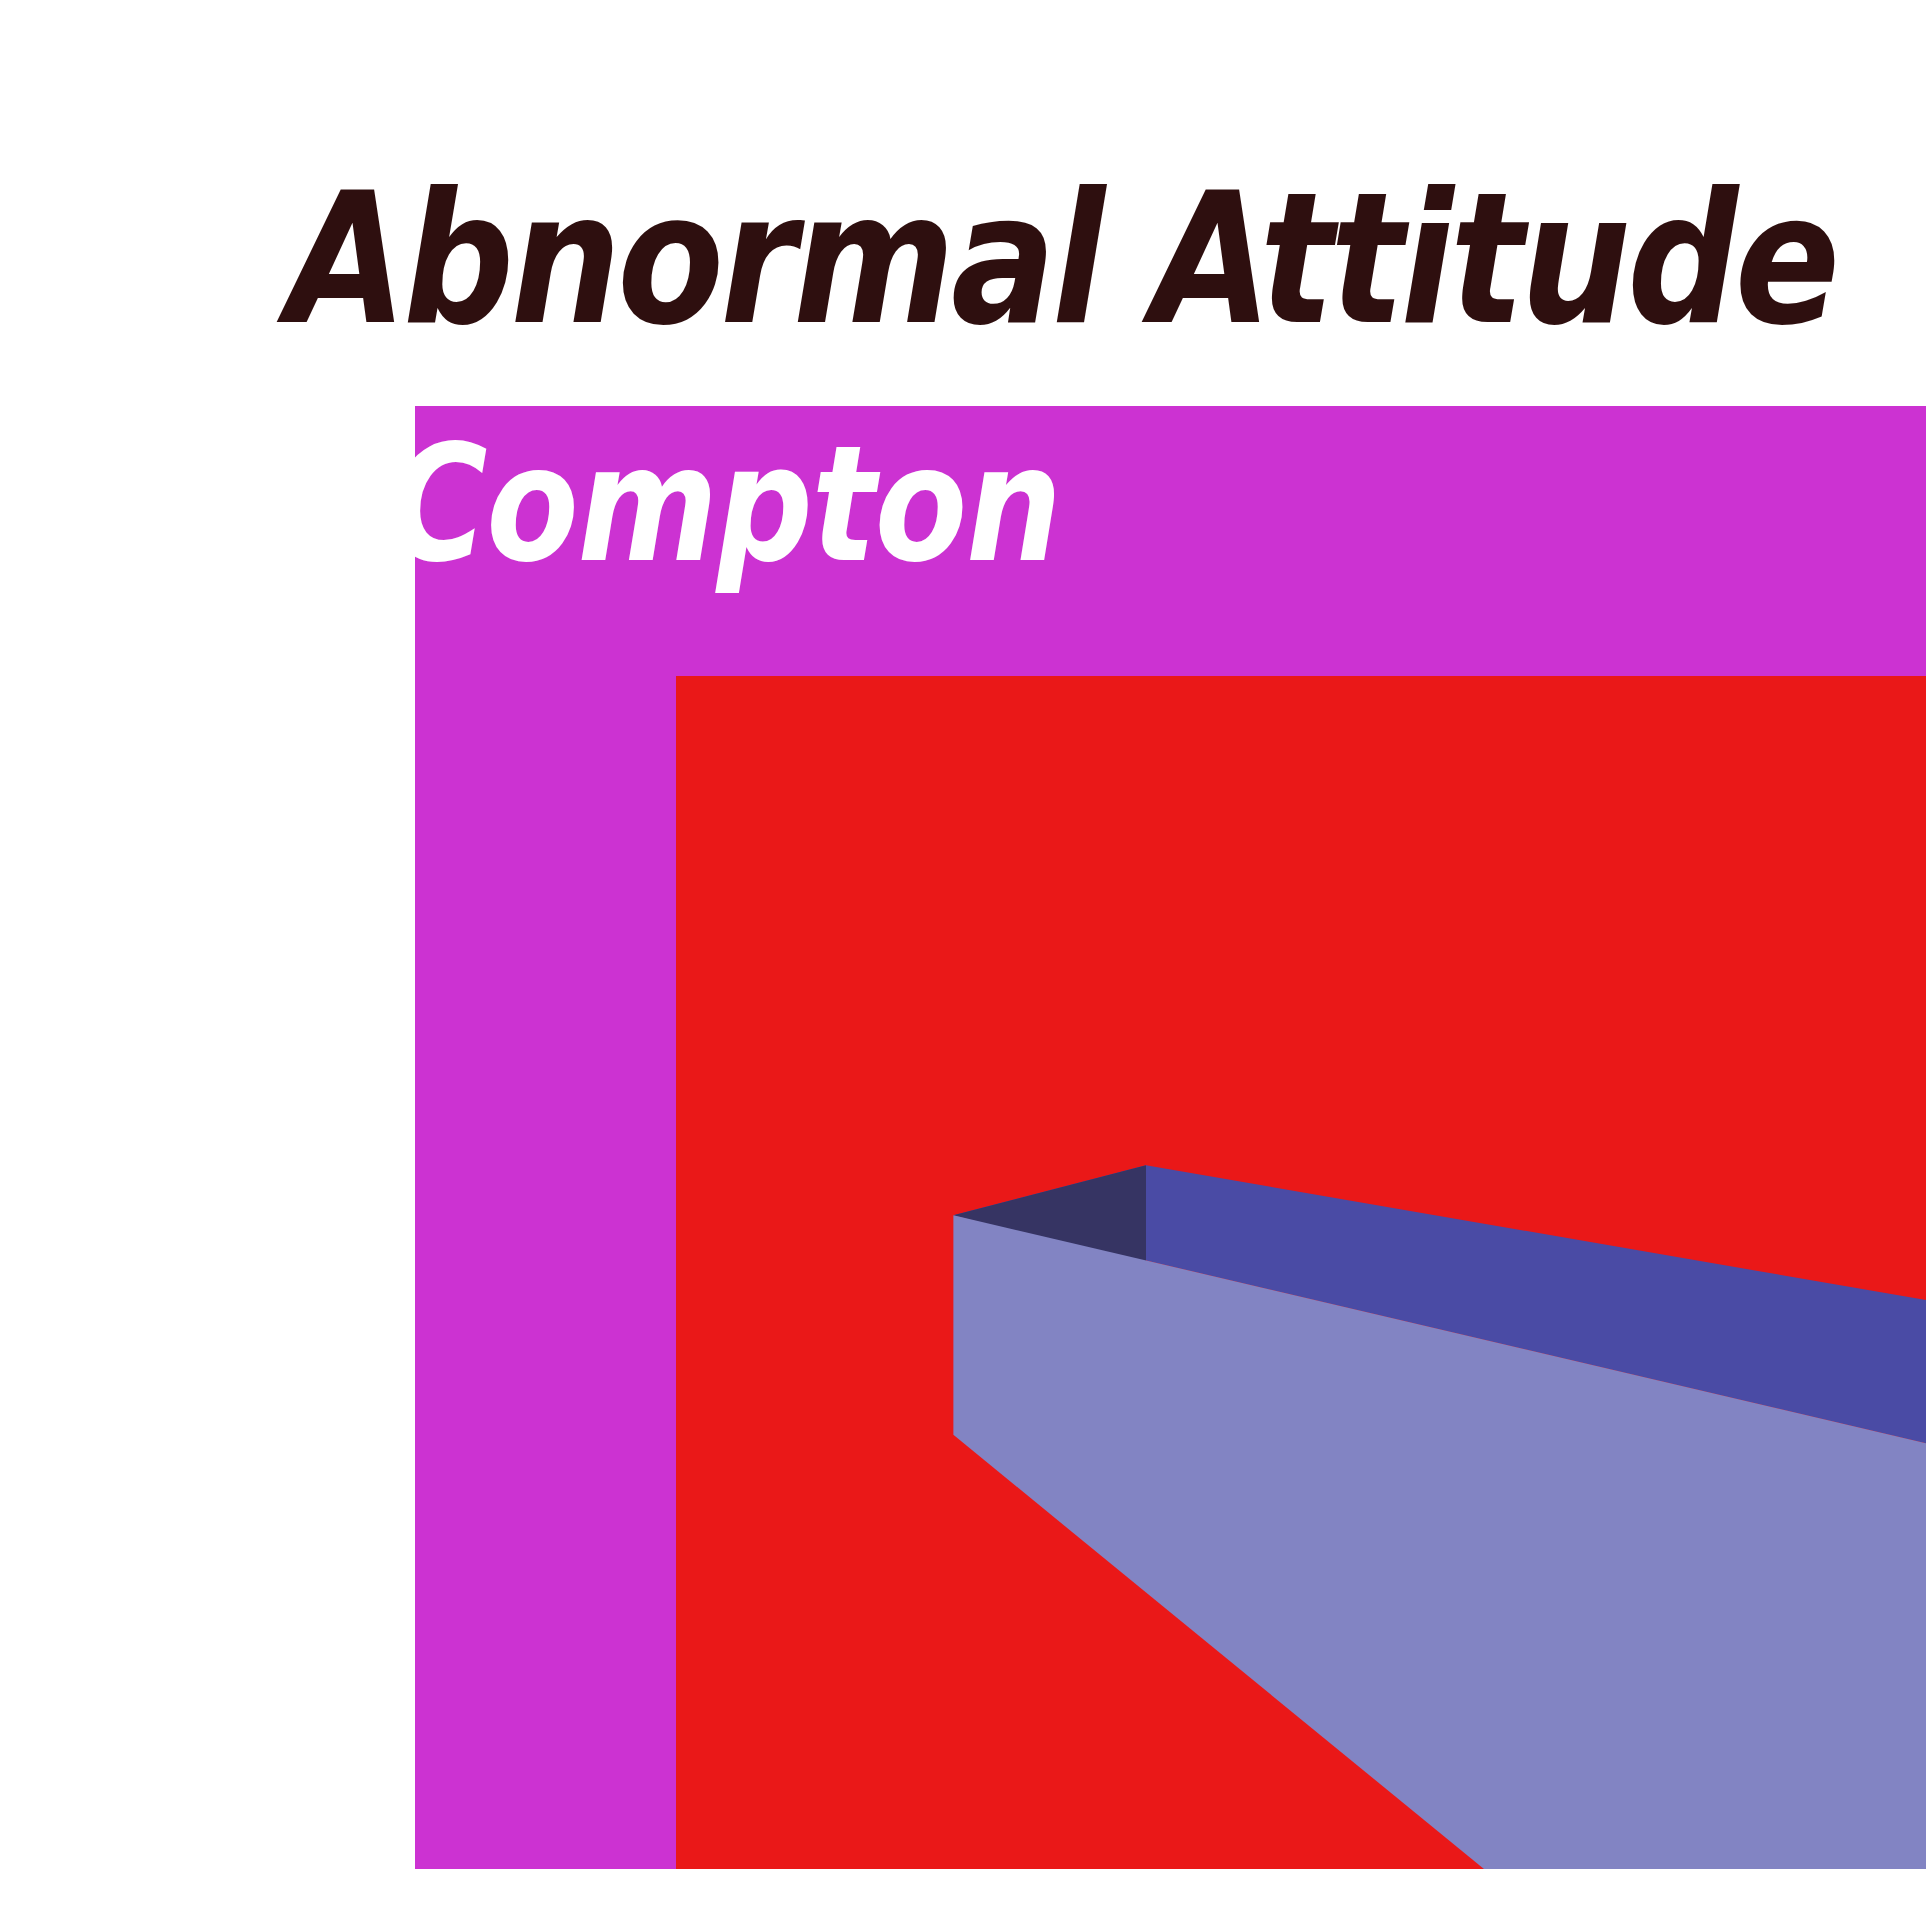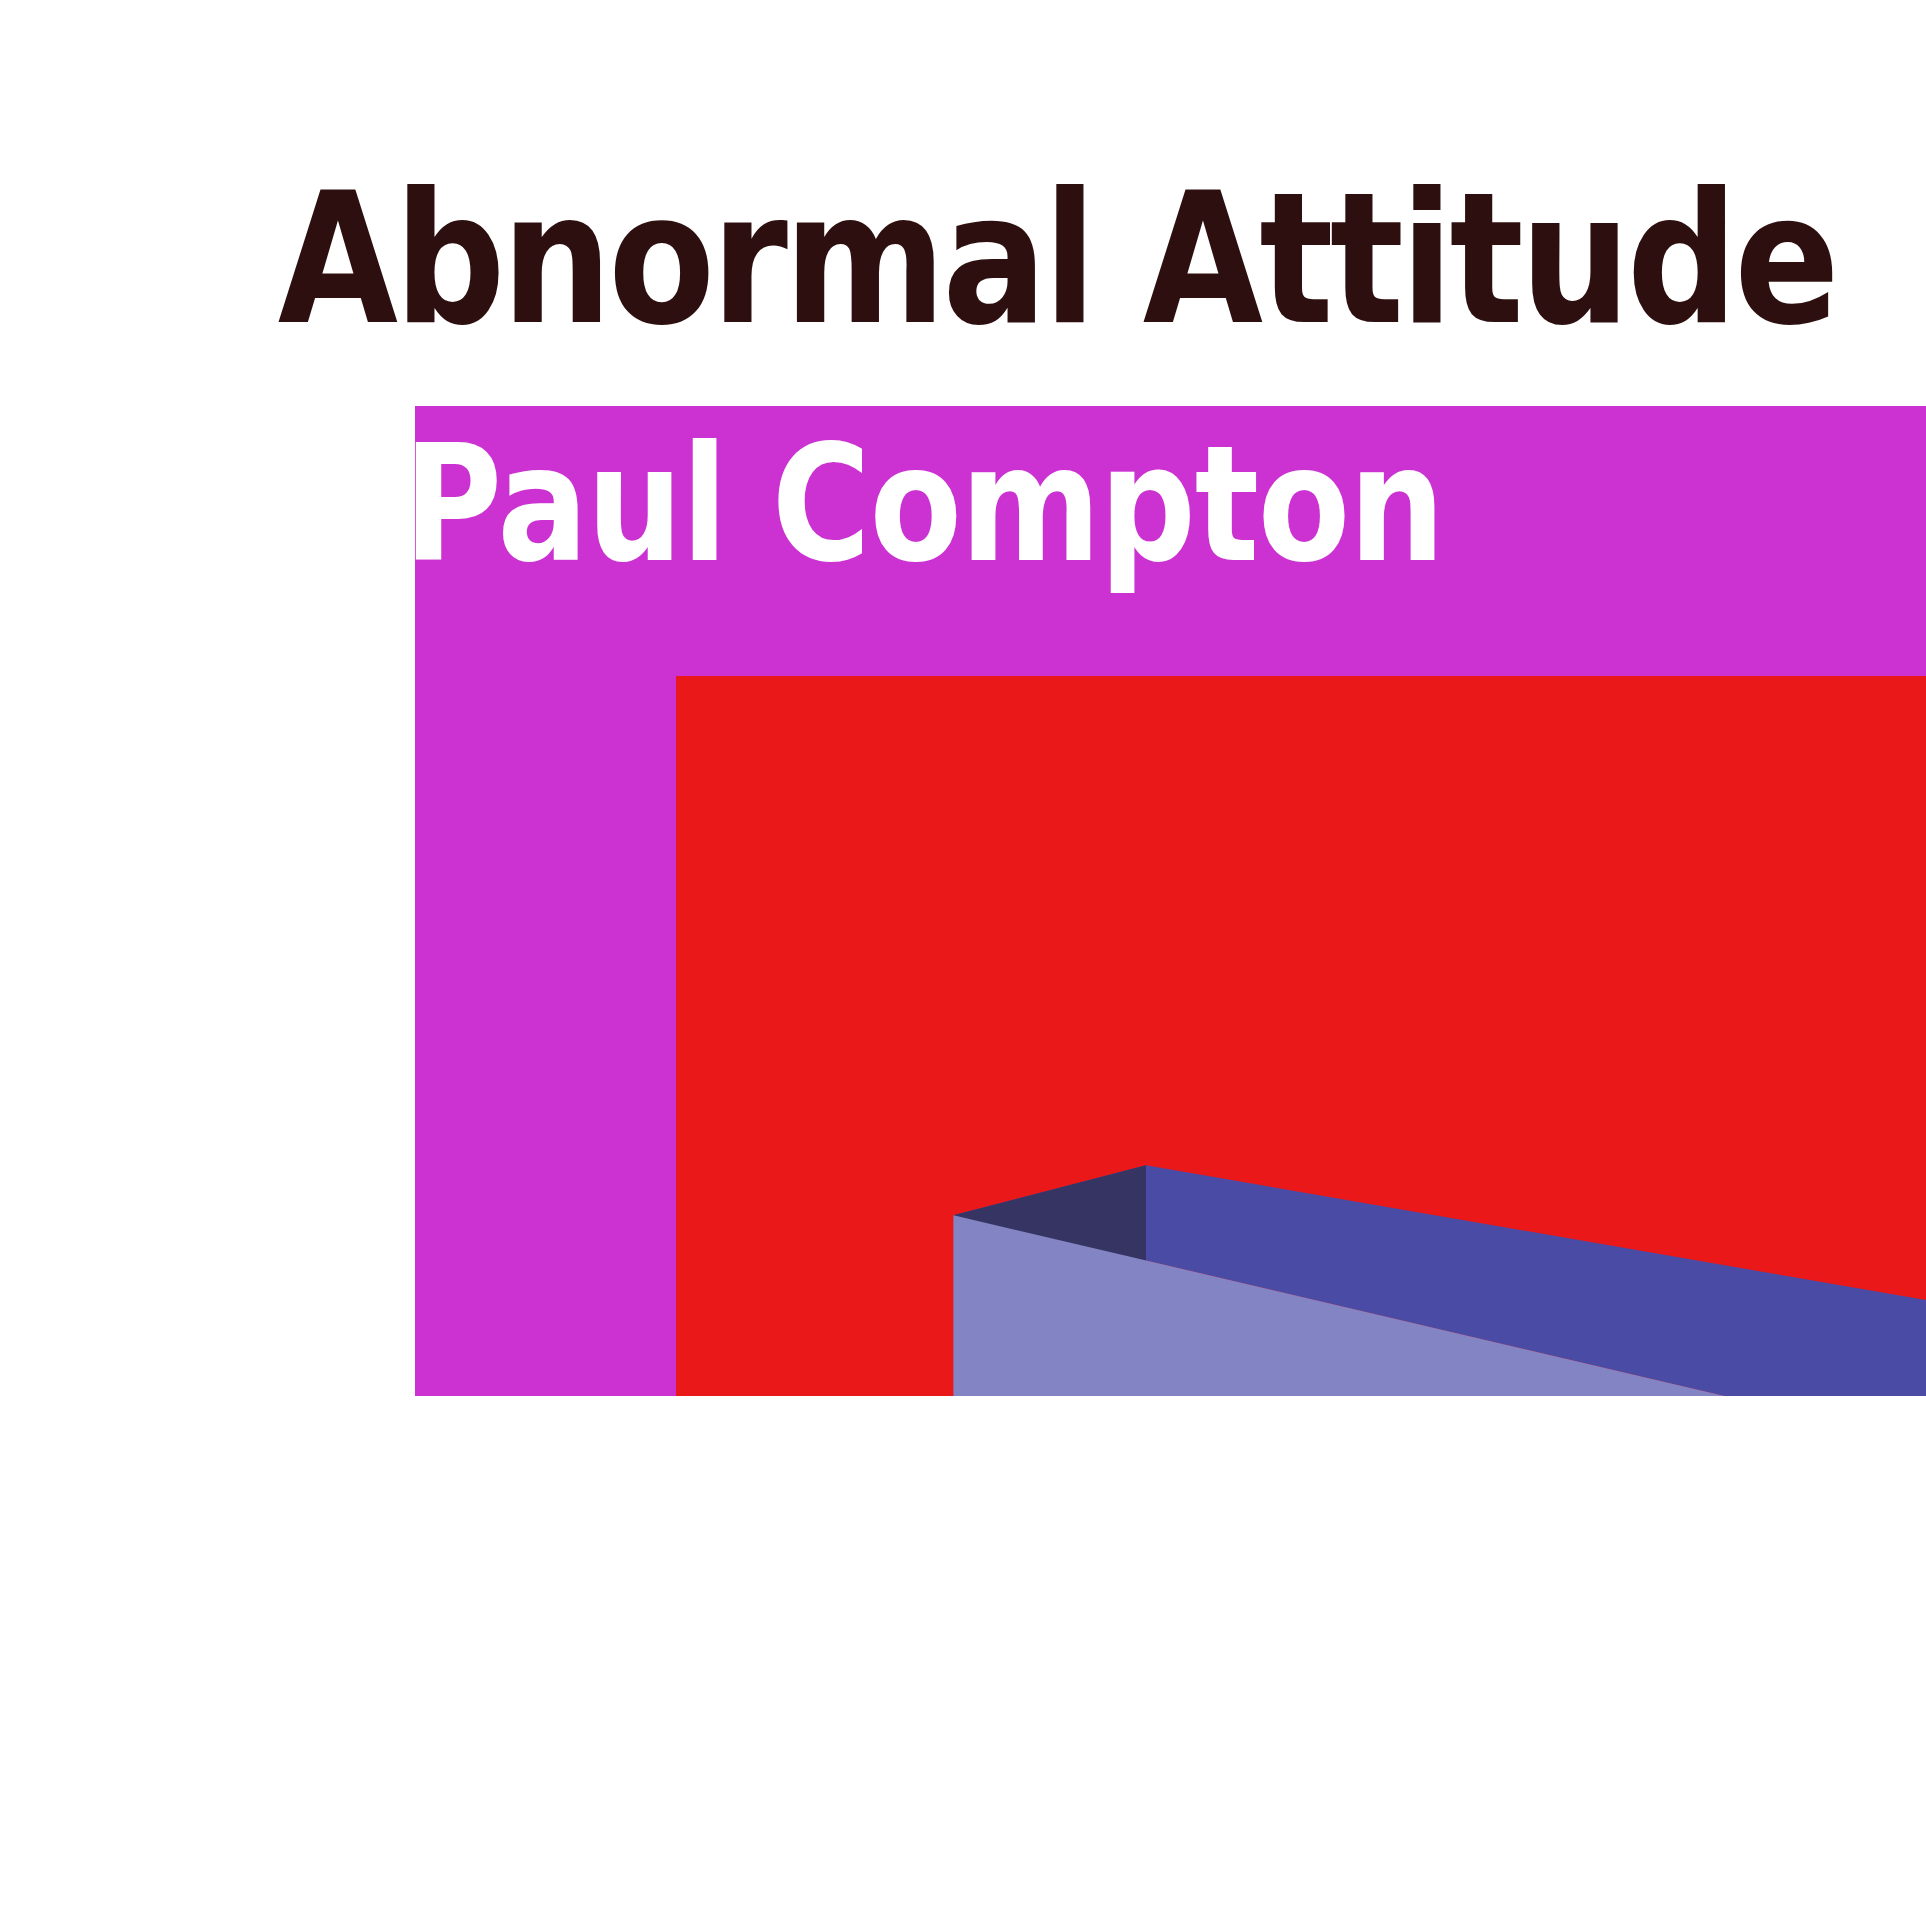--- a/index.html
+++ b/index.html
@@ -7,23 +7,24 @@
     margin: 0;
     padding: 0;
     background: #ffffff;
   }
   body {
     font-family: "Liberation Sans", sans-serif;
   }
   #cover {
     position: relative;
     width: 1926px;
-    height: 1396px;
+    height: 1869px;
     background: #ffffff;
     overflow: hidden;
+    font-style: italic;
   }
 
   
   .magenta-panel {
     position: absolute;
     left: 415px;
     top: 406px;
     width: 1511px;
     height: 1520px;
     background: #cc32d2;
@@ -54,24 +55,24 @@
     line-height: 1.0;
     letter-spacing: -3.9px;
     color: #2e0f0f;
     transform: scaleY(1.16) scaleX(0.99);
     transform-origin: right bottom;
     white-space: nowrap;
   }
 
   .author-wrap {
     position: absolute;
-    left: 5px;
+    left: 15px;
     top: 449px;
     width: 1827px;
-    text-align: center;
+    text-align: left;
     z-index: 6;
   }
   .author {
     display: inline-block;
     font-family: "DejaVu Sans", sans-serif;
     font-weight: 700;
     font-size: 136px;
     line-height: 1.0;
     letter-spacing: -1.3px;
     color: #ffffff;

